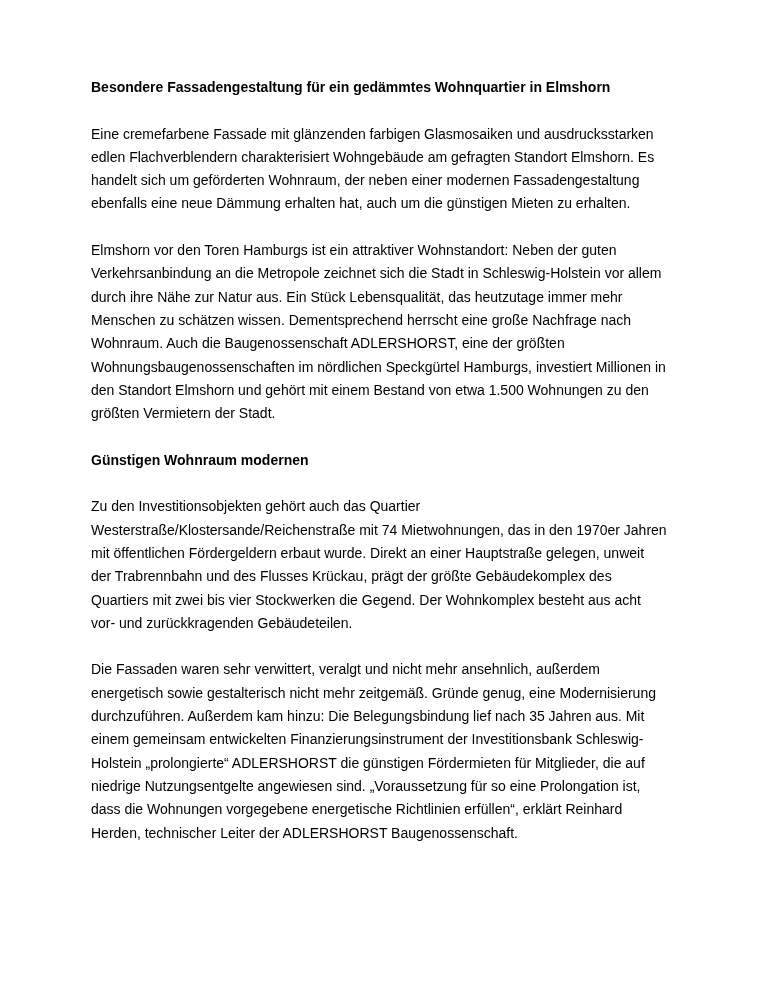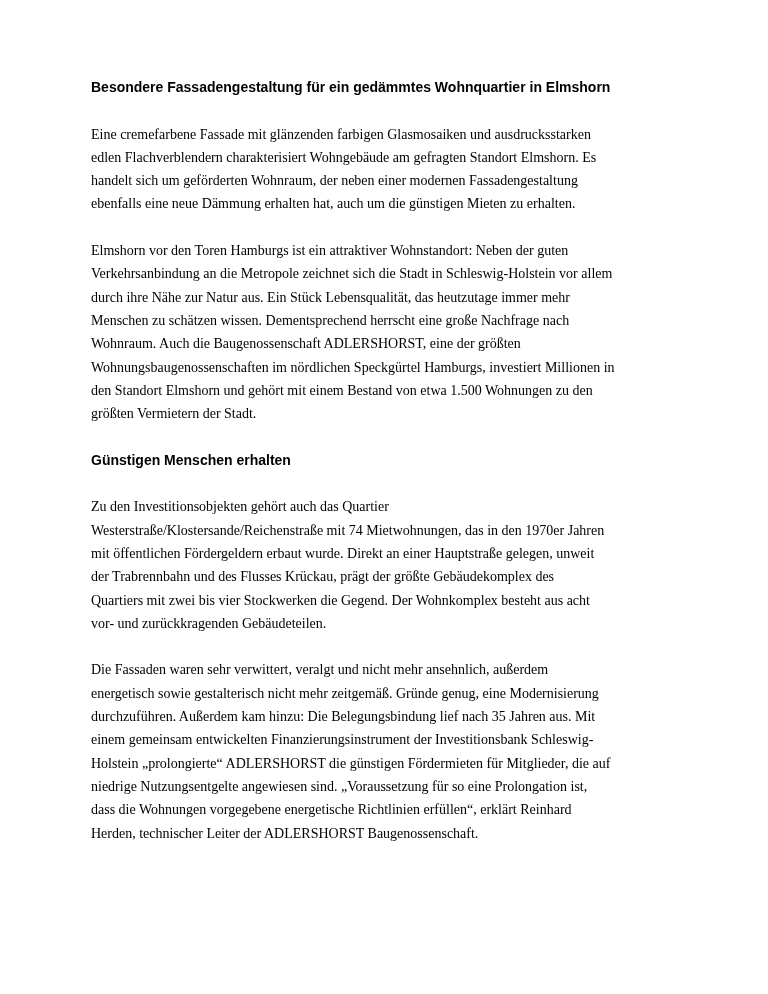--- a/index.html
+++ b/index.html
@@ -23,21 +23,20 @@
   .doc-title, .doc-heading {
     font-weight: 700;
     font-size: 14px;
     line-height: 23.3px;
     margin: 0 0 23.3px 0;
   }
   .doc-paragraph {
     margin: 0 0 23.3px 0;
     white-space: pre-line; 
     max-width: 620px;
-    font-family: Liberation Serif, serif;
   }
 </style>
 </head>
 <body>
 
 <div class="page">
 
   <h1 class="doc-title">Besondere Fassadengestaltung für ein gedämmtes Wohnquartier in Elmshorn</h1>
 
 
@@ -49,21 +48,21 @@
 
   <p class="doc-paragraph">Elmshorn vor den Toren Hamburgs ist ein attraktiver Wohnstandort: Neben der guten
 Verkehrsanbindung an die Metropole zeichnet sich die Stadt in Schleswig-Holstein vor allem
 durch ihre Nähe zur Natur aus. Ein Stück Lebensqualität, das heutzutage immer mehr
 Menschen zu schätzen wissen. Dementsprechend herrscht eine große Nachfrage nach
 Wohnraum. Auch die Baugenossenschaft ADLERSHORST, eine der größten
 Wohnungsbaugenossenschaften im nördlichen Speckgürtel Hamburgs, investiert Millionen in
 den Standort Elmshorn und gehört mit einem Bestand von etwa 1.500 Wohnungen zu den
 größten Vermietern der Stadt.</p>
 
-  <h2 class="doc-heading">Günstigen Menschen erhalten</h2>
+  <h2 class="doc-heading">Günstigen Wohnraum modernen</h2>
 
   <p class="doc-paragraph">Zu den Investitionsobjekten gehört auch das Quartier
 Westerstraße/Klostersande/Reichenstraße mit 74 Mietwohnungen, das in den 1970er Jahren
 mit öffentlichen Fördergeldern erbaut wurde. Direkt an einer Hauptstraße gelegen, unweit
 der Trabrennbahn und des Flusses Krückau, prägt der größte Gebäudekomplex des
 Quartiers mit zwei bis vier Stockwerken die Gegend. Der Wohnkomplex besteht aus acht
 vor- und zurückkragenden Gebäudeteilen.</p>
 
   <p class="doc-paragraph">Die Fassaden waren sehr verwittert, veralgt und nicht mehr ansehnlich, außerdem
 energetisch sowie gestalterisch nicht mehr zeitgemäß. Gründe genug, eine Modernisierung

